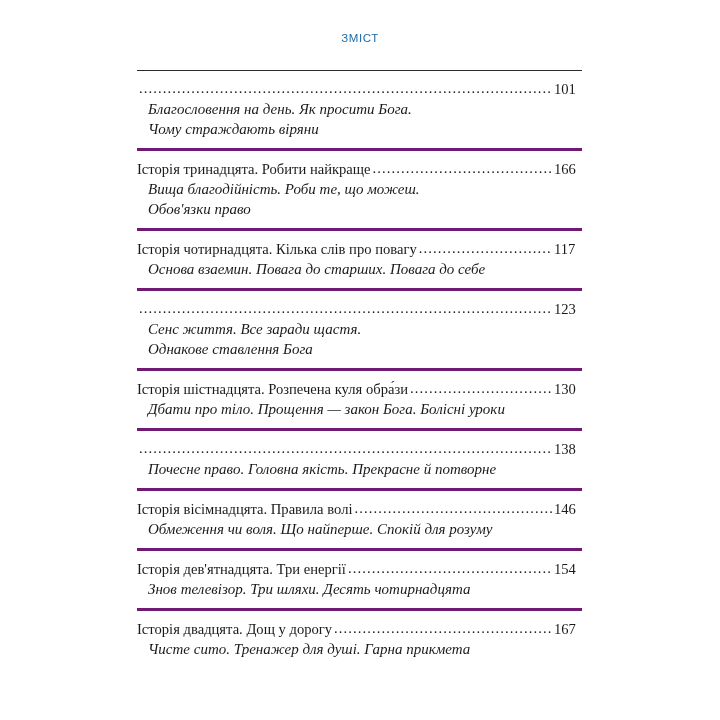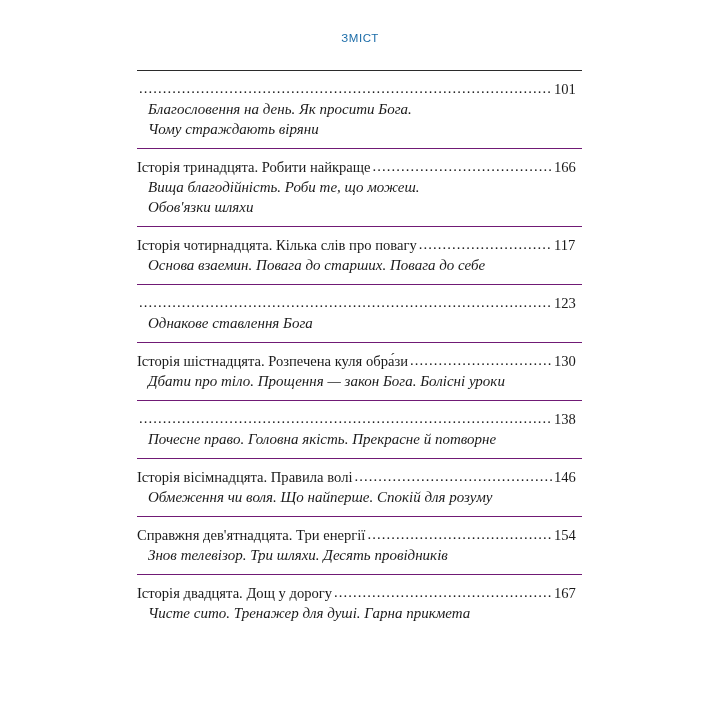--- a/index.html
+++ b/index.html
@@ -33,21 +33,21 @@
     margin: 0;
     padding: 0;
     list-style: none;
     width: 445px;
     margin-left: 137px;
     margin-top: 26px;
   }
   .toc-entry {
     margin-bottom: 0px;
     padding-top: 9px;
-    border-top: 1px solid #701a75;
+    border-top: 3px solid #701a75;
   }
   .toc-entry:first-child {
     border-top: 1px solid #2b2b2b;
   }
   .entry-main {
     display: flex;
     align-items: baseline;
     font-size: 14.6px;
     line-height: 1.25;
     white-space: nowrap;
@@ -102,41 +102,42 @@
     </li>
 
     <li class="toc-entry">
       <div class="entry-main">
         <span class="entry-title">Історія тринадцята. Робити найкраще</span>
         <span class="entry-dots">...............................................................................................</span>
         <span class="entry-page">166</span>
       </div>
       <div class="entry-sub">
         <span class="entry-sub-line">Вища благодійність. Роби те, що можеш.</span>
-        <span class="entry-sub-line">Обов'язки шляхи</span>
+        <span class="entry-sub-line">Обов'язки право</span>
       </div>
     </li>
 
     <li class="toc-entry">
       <div class="entry-main">
         <span class="entry-title">Історія чотирнадцята. Кілька слів про повагу</span>
         <span class="entry-dots">...............................................................................................</span>
         <span class="entry-page">117</span>
       </div>
       <div class="entry-sub">
         <span class="entry-sub-line">Основа взаемин. Повага до старших. Повага до себе</span>
       </div>
     </li>
 
     <li class="toc-entry">
       <div class="entry-main">
         <span class="entry-dots">...............................................................................................</span>
         <span class="entry-page">123</span>
       </div>
       <div class="entry-sub">
+        <span class="entry-sub-line">Сенс життя. Все заради щастя.</span>
         <span class="entry-sub-line">Однакове ставлення Бога</span>
       </div>
     </li>
 
     <li class="toc-entry">
       <div class="entry-main">
         <span class="entry-title">Історія шістнадцята. Розпечена куля обра́зи</span>
         <span class="entry-dots">...............................................................................................</span>
         <span class="entry-page">130</span>
       </div>
@@ -161,26 +162,26 @@
         <span class="entry-dots">...............................................................................................</span>
         <span class="entry-page">146</span>
       </div>
       <div class="entry-sub">
         <span class="entry-sub-line">Обмеження чи воля. Що найперше. Спокій для розуму</span>
       </div>
     </li>
 
     <li class="toc-entry">
       <div class="entry-main">
-        <span class="entry-title">Справжня дев'ятнадцята. Три енергії</span>
+        <span class="entry-title">Історія дев'ятнадцята. Три енергії</span>
         <span class="entry-dots">...............................................................................................</span>
         <span class="entry-page">154</span>
       </div>
       <div class="entry-sub">
-        <span class="entry-sub-line">Знов телевізор. Три шляхи. Десять провідників</span>
+        <span class="entry-sub-line">Знов телевізор. Три шляхи. Десять чотирнадцята</span>
       </div>
     </li>
 
     <li class="toc-entry">
       <div class="entry-main">
         <span class="entry-title">Історія двадцята. Дощ у дорогу</span>
         <span class="entry-dots">...............................................................................................</span>
         <span class="entry-page">167</span>
       </div>
       <div class="entry-sub">

